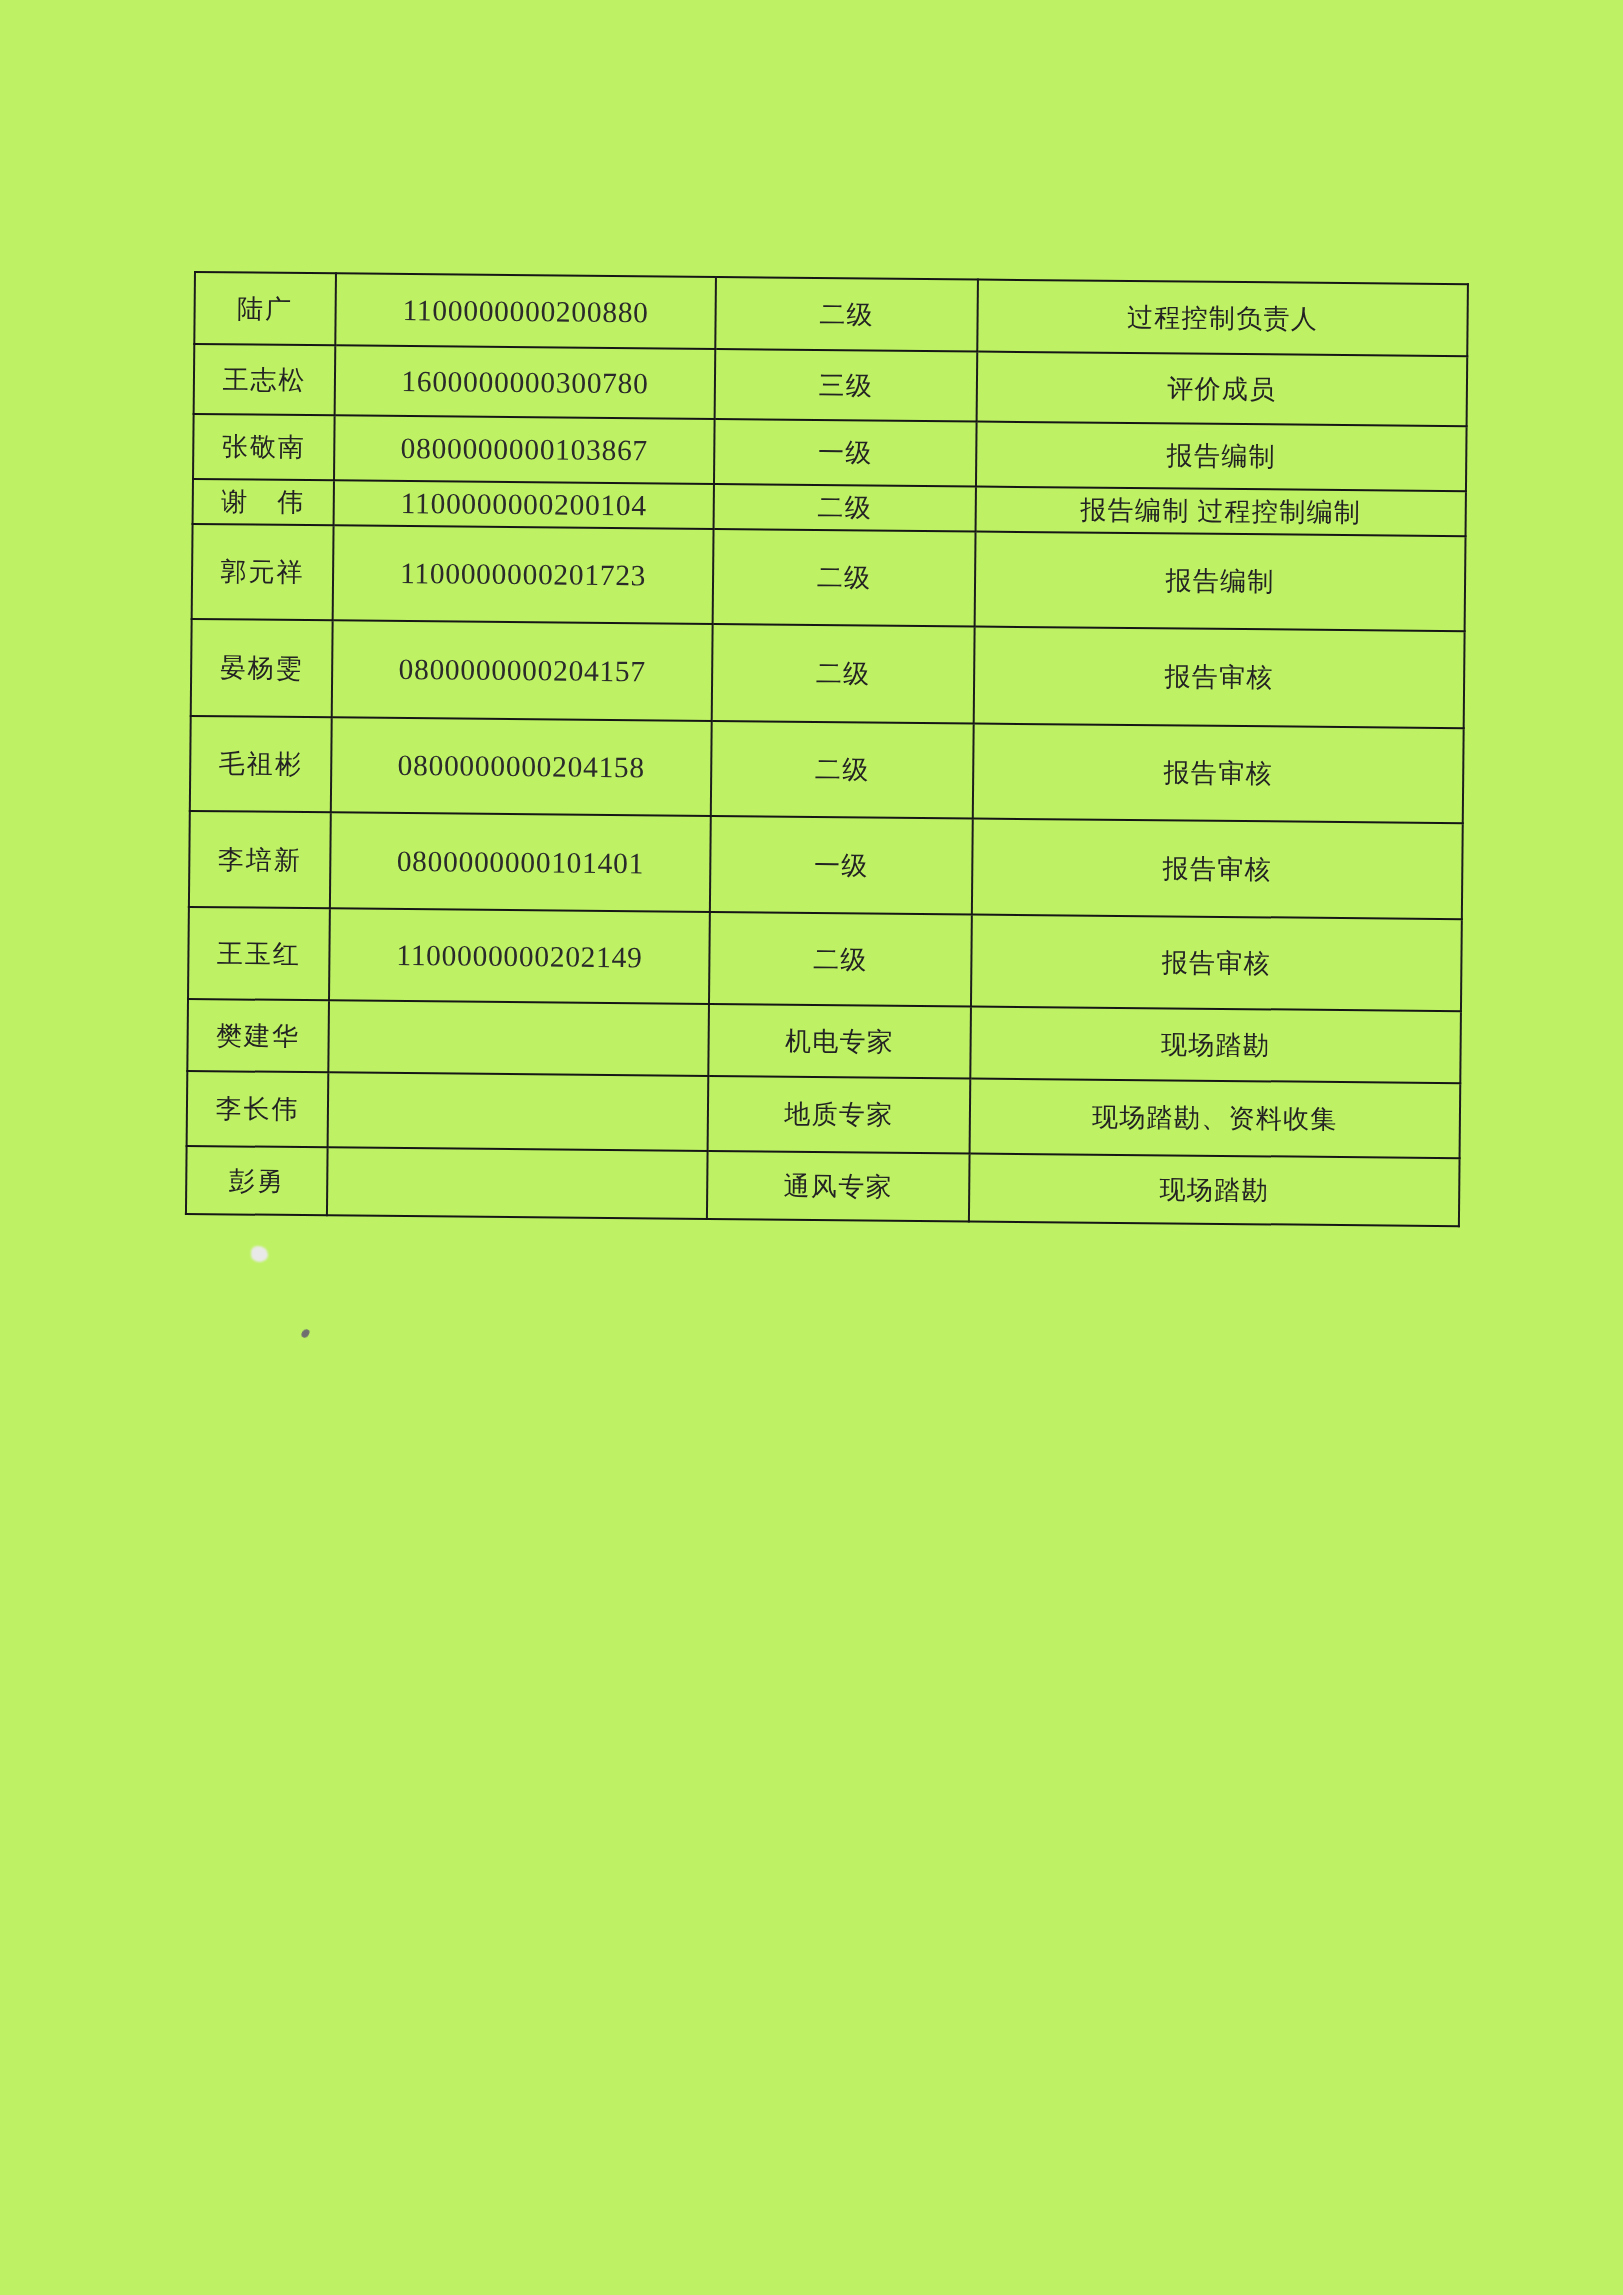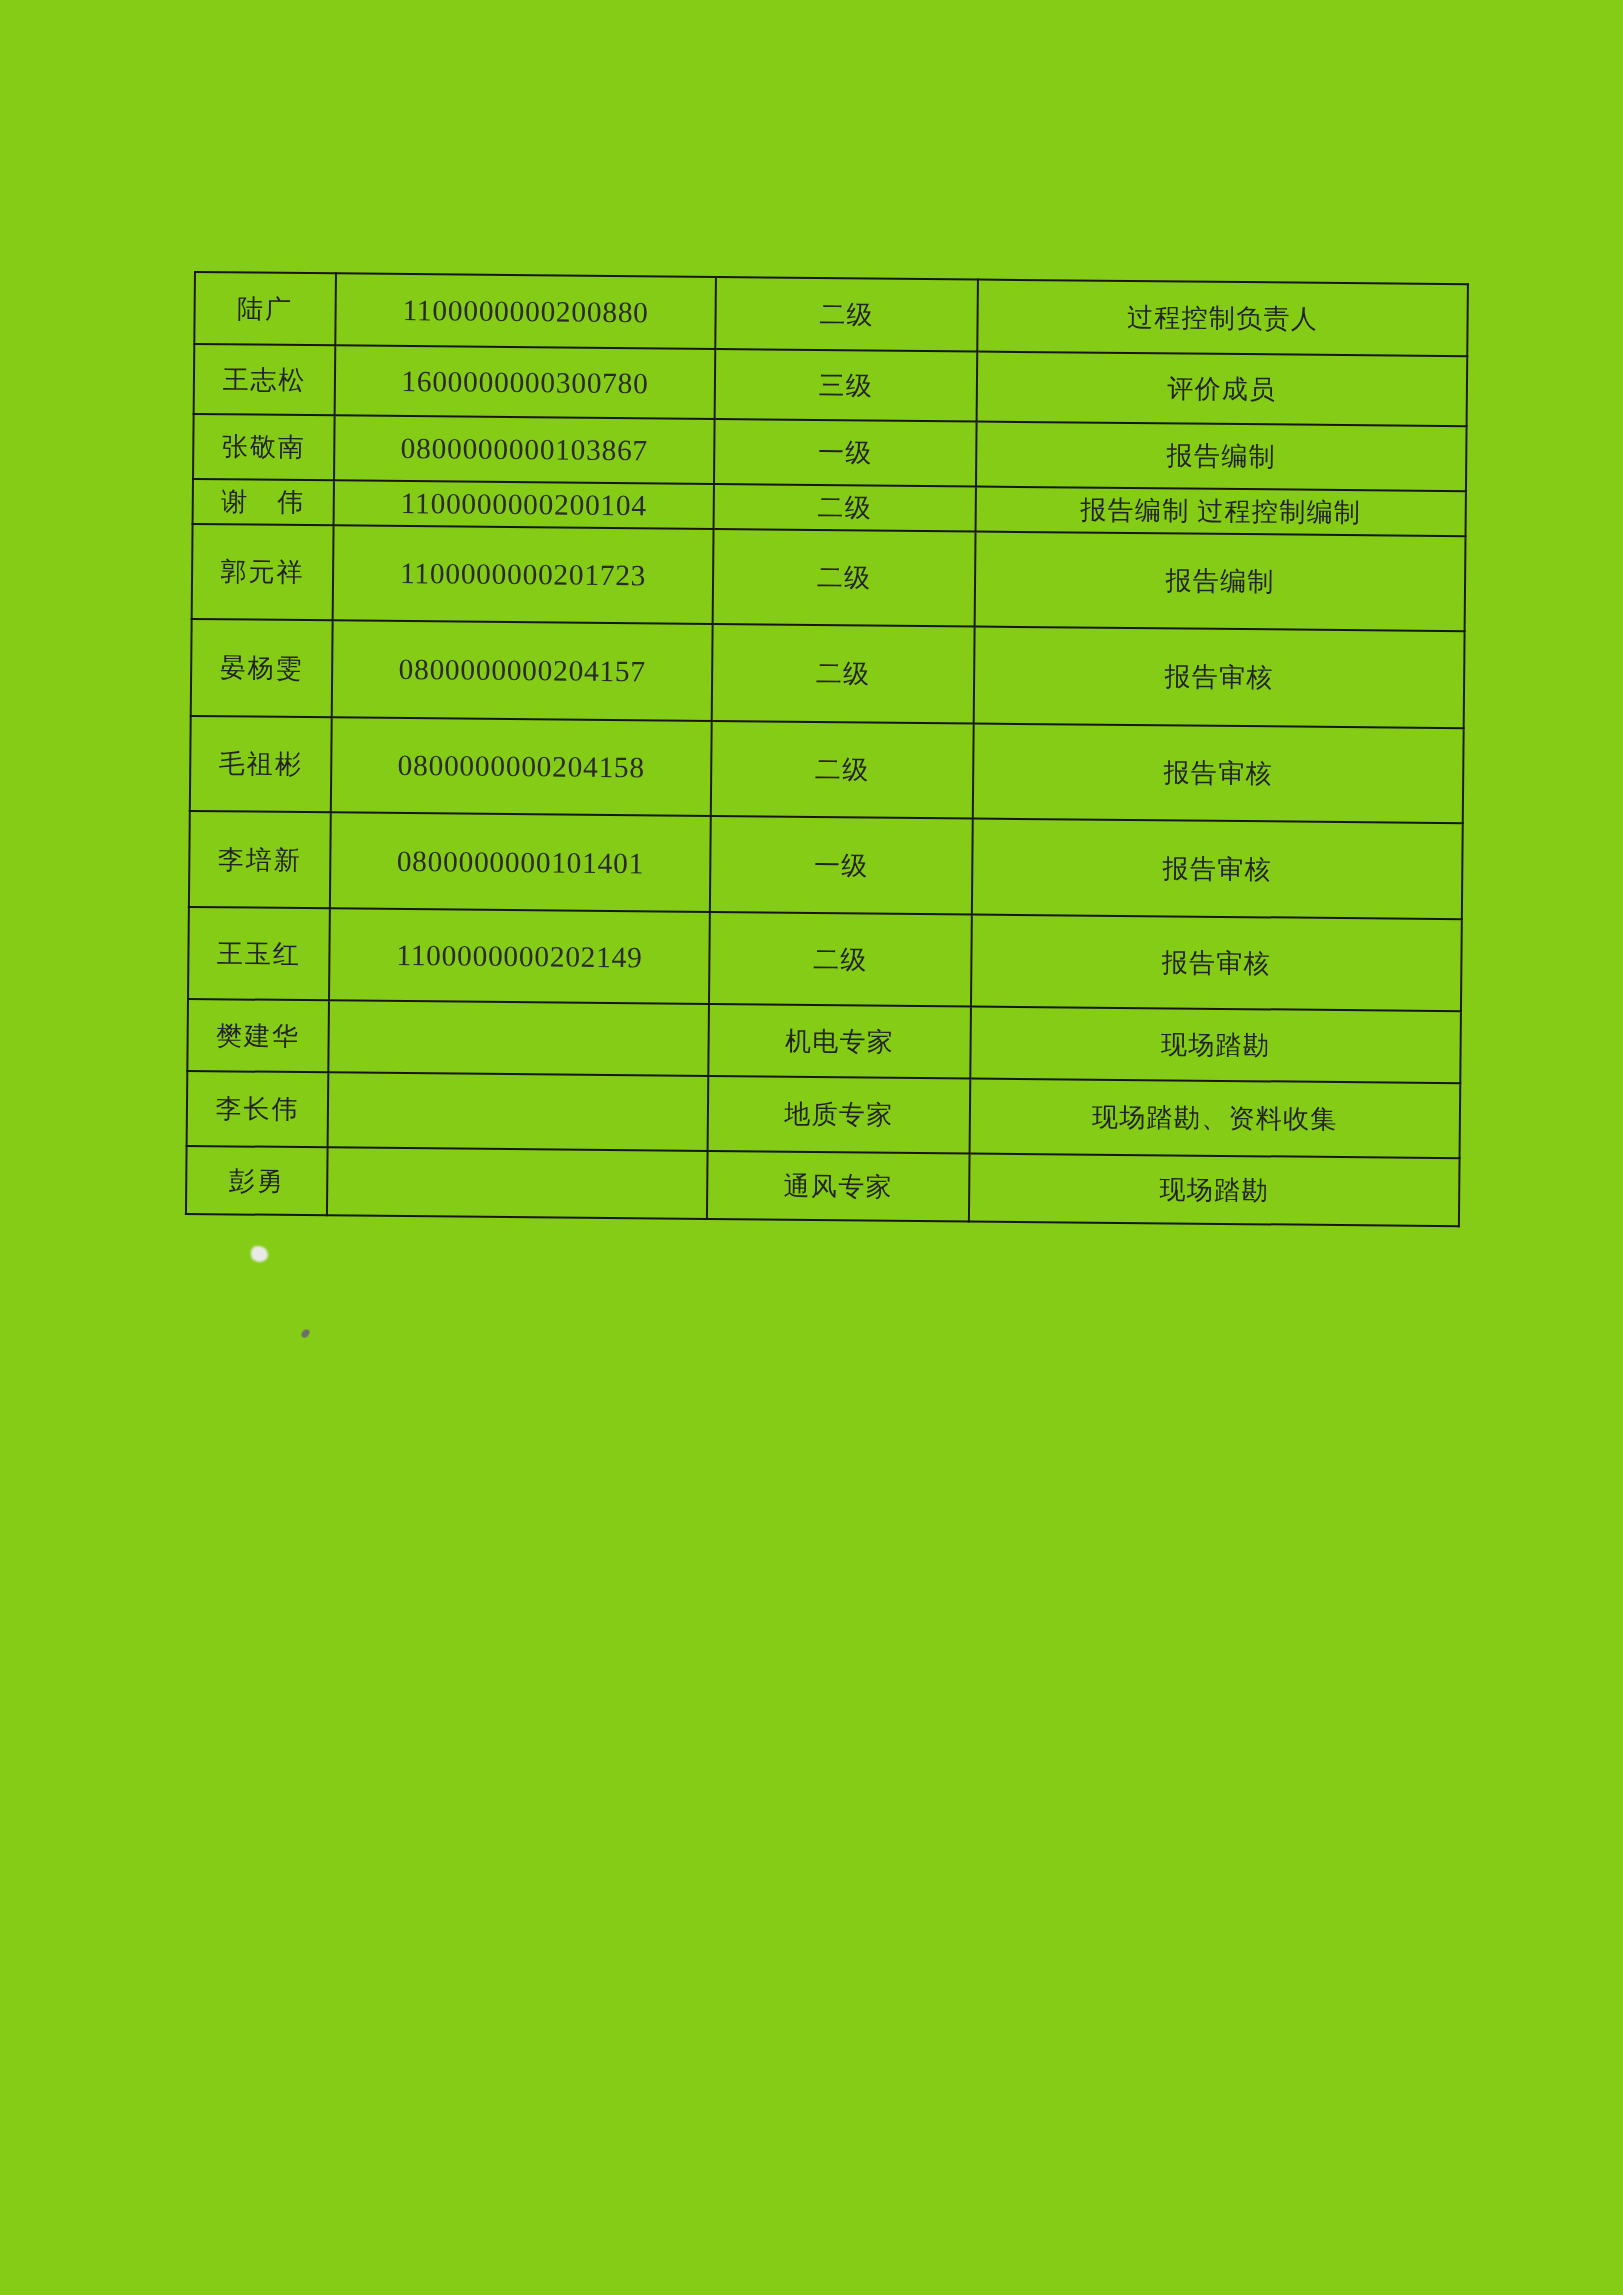--- a/index.html
+++ b/index.html
@@ -11,21 +11,21 @@
     position: relative;
     width: 1623px;
     height: 2295px;
     overflow: hidden;
     font-family: "Liberation Serif", "DejaVu Serif", serif;
     color: #262626;
   }
   .page {
     position: absolute;
     inset: 0;
-    background: #84cc16;
+    background: #bef264;
   }
   table.scan-table {
     position: absolute;
     left: 194px;
     top: 271px;
     width: 1272px;
     border-collapse: collapse;
     table-layout: fixed;
     transform: rotate(0.55deg);
     transform-origin: 0 0;

